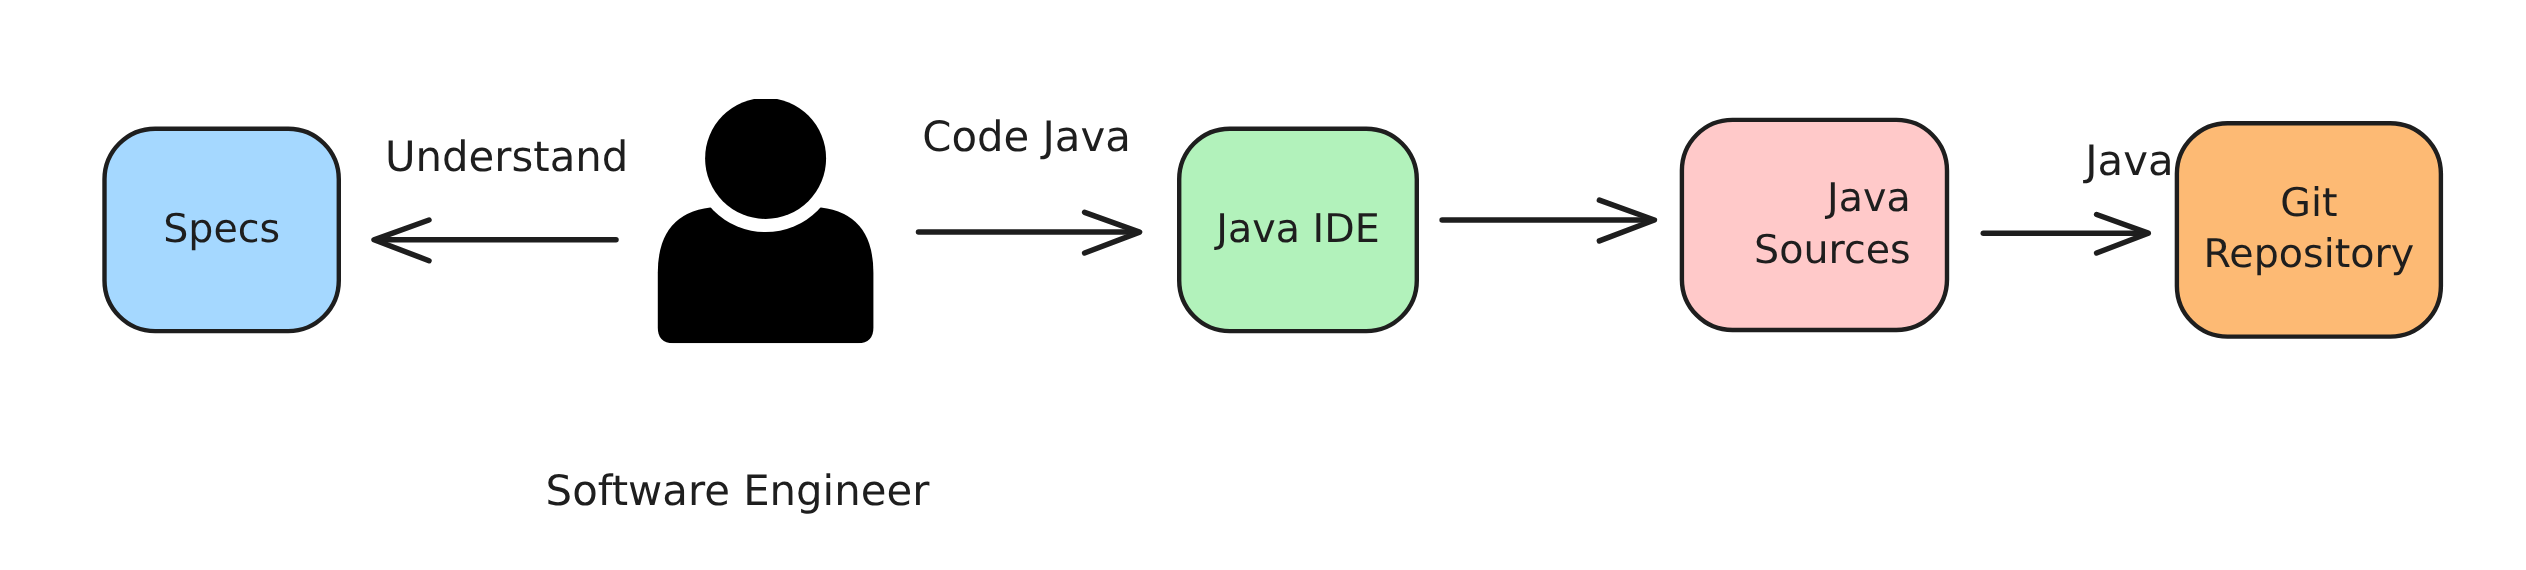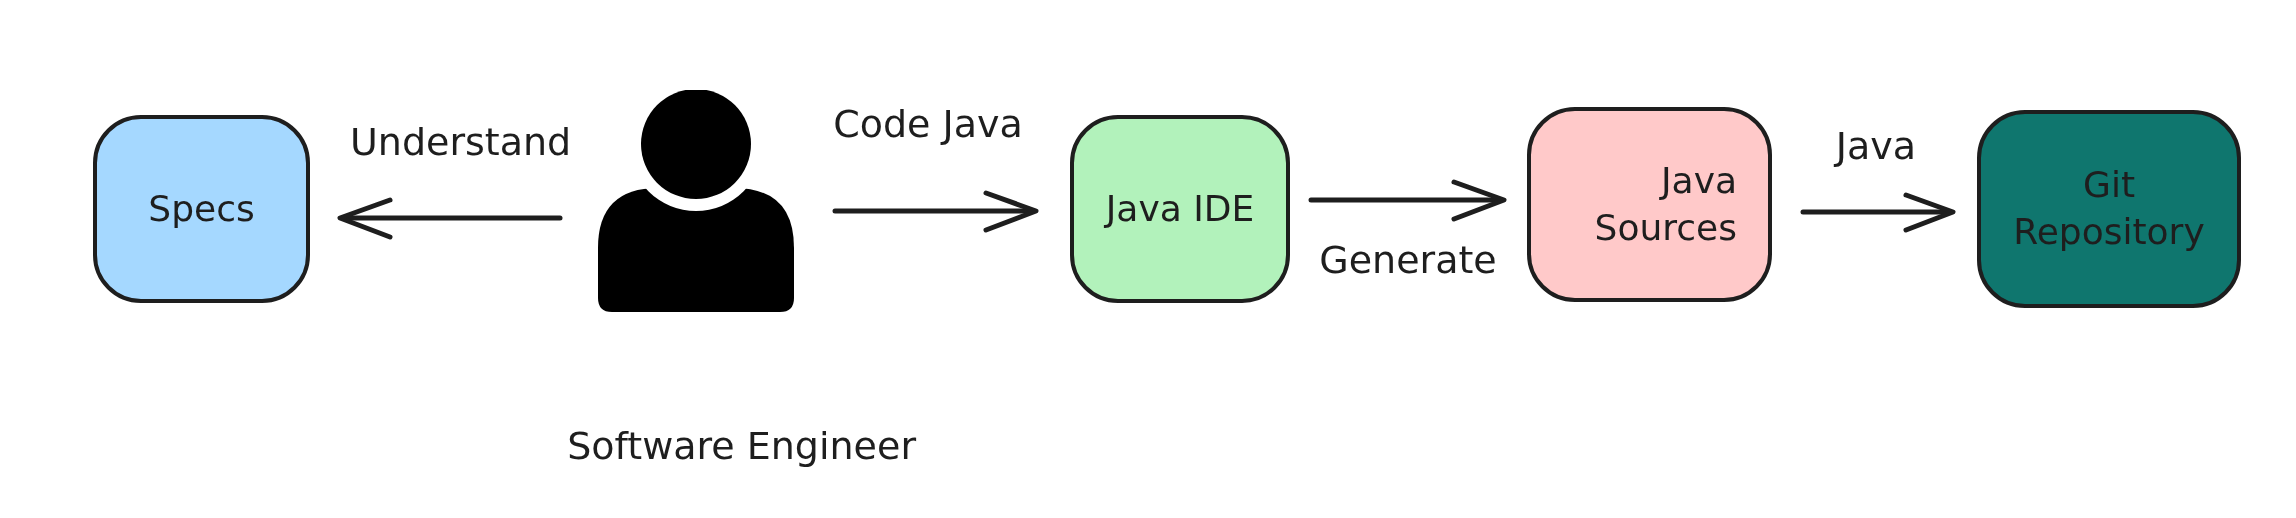--- a/index.html
+++ b/index.html
@@ -32,28 +32,28 @@
     color: #1e1e1e;
     display: inline-block;
   }
   .node-label.wrap-narrow { max-width: 175px; }
   .node-label.wrap-wide   { max-width: 225px; }
   .edge-label {
     position: absolute;
     font-size: 38px;
     line-height: 1.1;
     white-space: nowrap;
-    text-align: center;
+    text-align: right;
     color: #1e1e1e;
   }
   .actor-label {
     position: absolute;
     font-size: 38px;
     white-space: nowrap;
-    text-align: right;
+    text-align: left;
     color: #1e1e1e;
   }
   .arrow { position: absolute; }
   .arrow path, .arrow line {
     stroke: #1e1e1e;
     stroke-width: 5;
     stroke-linecap: round;
     stroke-linejoin: round;
     fill: none;
   }
@@ -87,29 +87,28 @@
   </svg>
 
   <div class="node" style="left: 1070px; top: 115px; width: 220px; height: 188px; background-color: rgb(178, 242, 187); text-align: center;">
     <span class="node-label">Java IDE</span>
   </div>
 
   <svg class="arrow" style="left:1306px; top:177px;" width="206" height="46" viewBox="0 0 206 46">
     <line x1="5" y1="23" x2="194" y2="23"></line>
     <path d="M 148 5 L 198 23 L 148 42"></path>
   </svg>
-  <div class="edge-label" style="left:1308px; top:240px; width:200px;">Generate</div>
 
   <div class="node" style="left: 1527px; top: 107px; width: 245px; height: 195px; background-color: rgb(255, 201, 201); text-align: right;">
     <span class="node-label wrap-narrow">Java Sources</span>
   </div>
 
   <div class="edge-label" style="left:1776px; top:126px; width:200px;">Java</div>
   <svg class="arrow" style="left:1798px; top:189px;" width="162" height="46" viewBox="0 0 162 46">
     <line x1="5" y1="23" x2="150" y2="23"></line>
     <path d="M 108 6 L 155 23 L 108 41"></path>
   </svg>
 
-  <div class="node" style="left: 1977px; top: 110px; width: 264px; height: 198px; background-color: #0f766e;">
+  <div class="node" style="left: 1977px; top: 110px; width: 244px; height: 198px; background-color: #fdba74;">
     <span class="node-label wrap-wide">Git Repository</span>
   </div>
 
 </div>
 
 </body></html>

